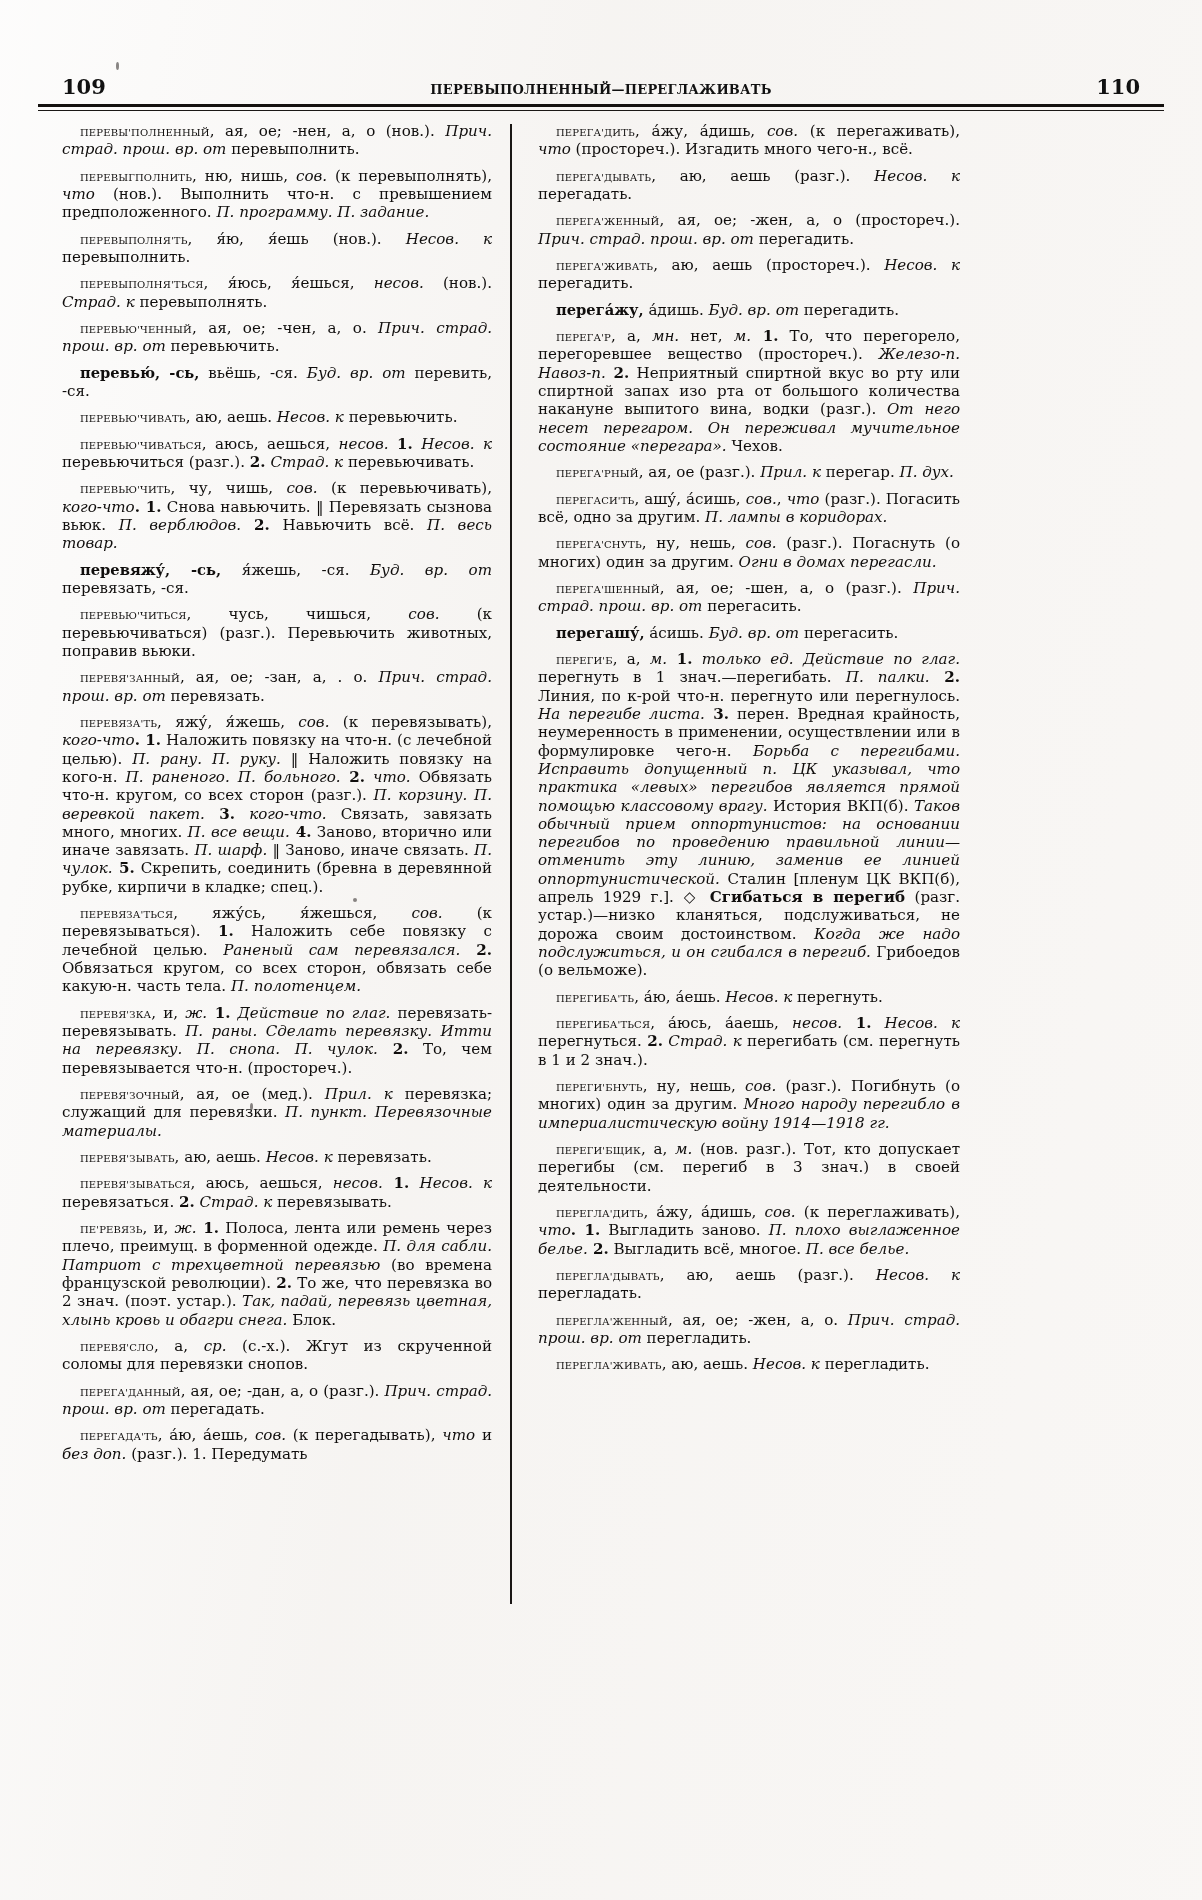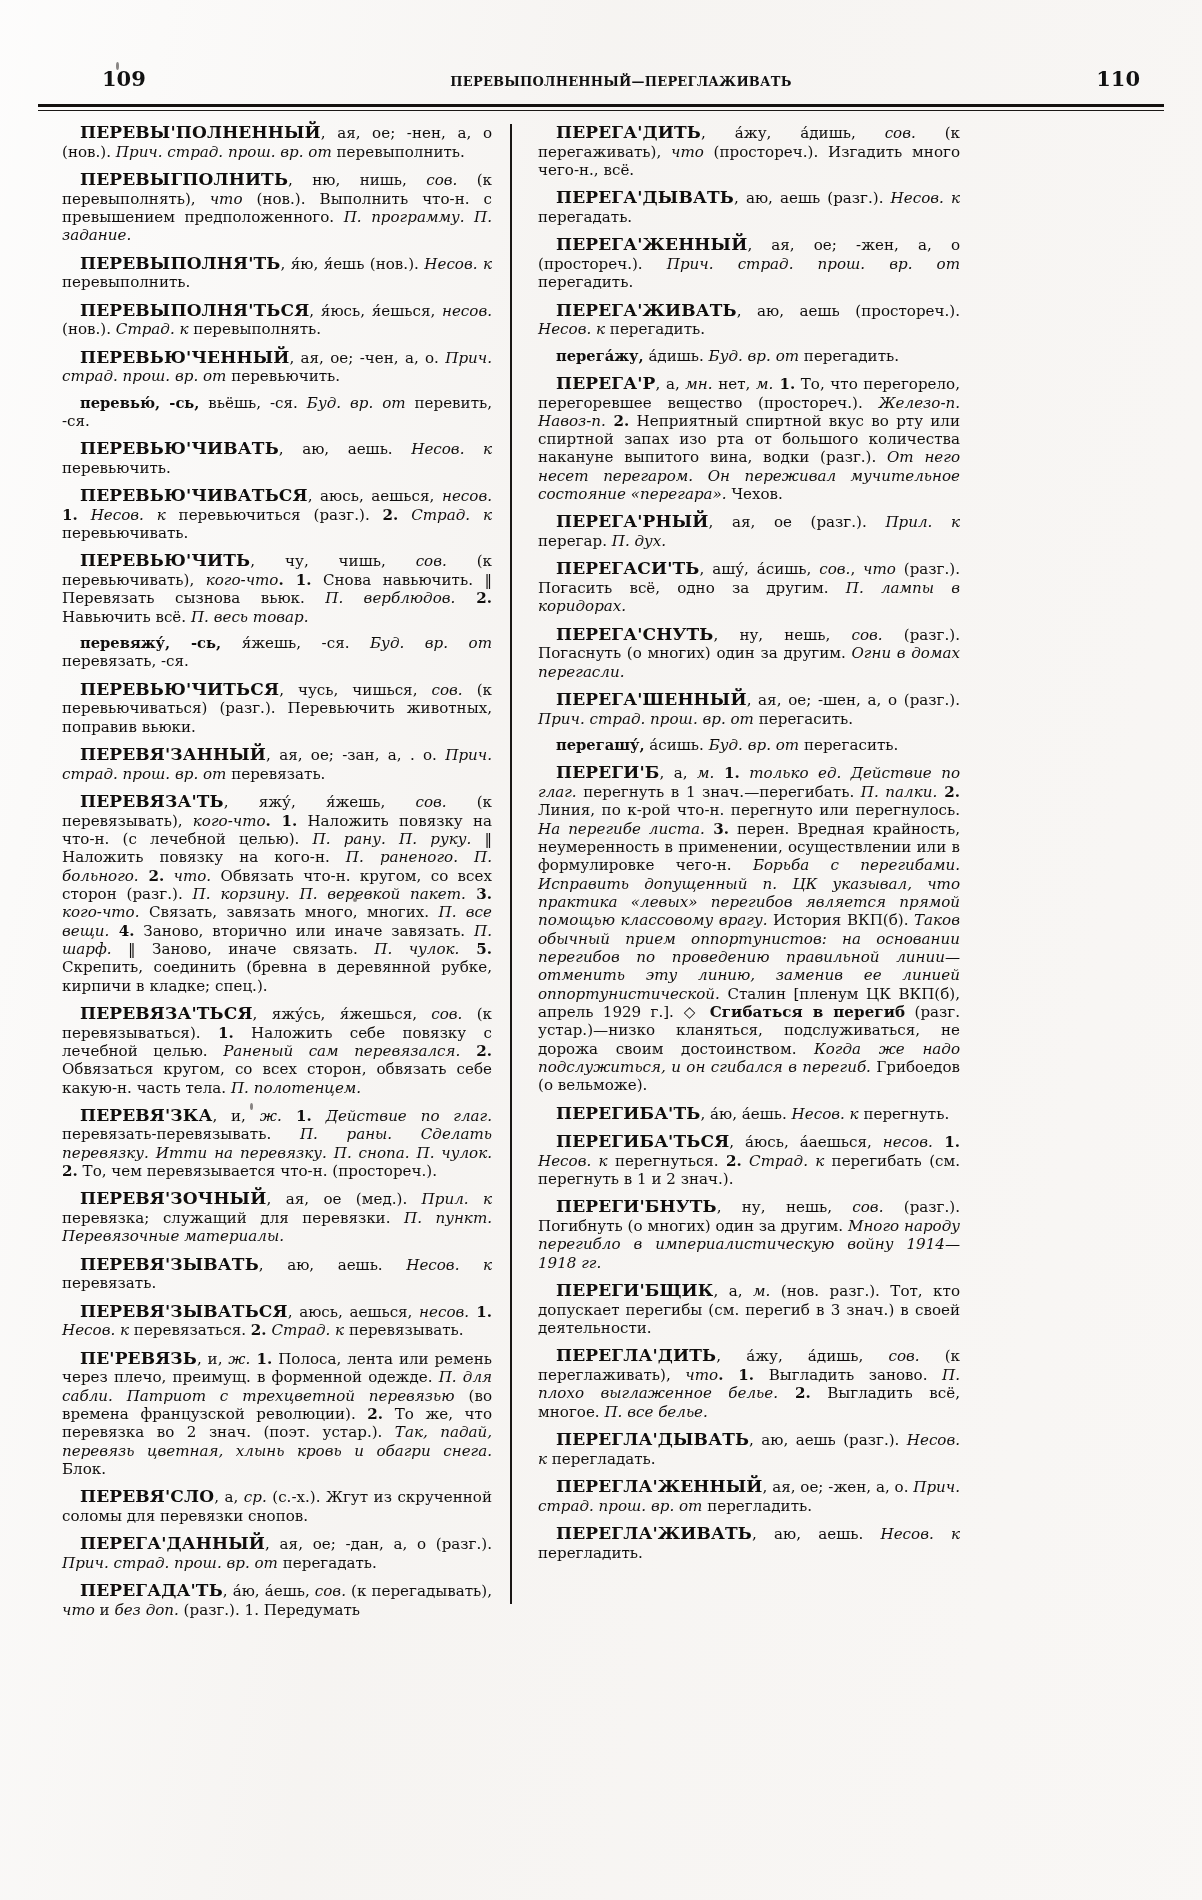--- a/index.html
+++ b/index.html
@@ -27,27 +27,26 @@
     background:
       linear-gradient(100deg, rgba(255,255,255,0.75) 0%, rgba(246,244,241,0.35) 40%, rgba(250,248,246,0.7) 100%);
     pointer-events: none;
   }
 
   
   .runhead {
     position: absolute;
     left: 62px;
     right: 62px;
-    top: 66px;
+    top: 74px;
     height: 30px;
     display: flex;
     align-items: baseline;
     justify-content: flex-start;
     font-family: "DejaVu Serif", "Liberation Serif", serif;
-    margin-left: 40px;
   }
   .folio {
     font-weight: bold;
     font-size: 21px;
     letter-spacing: 0px;
     color: #111;
   }
   .runhead-title {
     font-weight: bold;
     font-size: 13px;
@@ -113,22 +112,22 @@
     text-indent: 18px;
     -webkit-font-smoothing: none;
   }
   .entry + .entry { margin-top: 8px; }
 
   .hw {
     font-weight: bold;
     letter-spacing: .1px;
   }
   .hw-caps {
-    font-weight: bold;
-    font-size: 17px;
+    font-weight: normal;
+    font-size: 10px;
     letter-spacing: .15px;
   }
   
   .runon {
     font-weight: bold;
     font-size: 14.7px;
   }
   .it { font-style: italic; }
   .num { font-weight: bold; }
   .par { font-weight: bold; }   
@@ -235,21 +234,21 @@
       <p class="entry"><span class="hw-caps">ПЕРЕГА'СНУТЬ</span><span>, ну, нешь, </span><span class="it">сов.</span><span> (разг.). Погаснуть (о многих) один за другим. </span><span class="it">Огни в домах перегасли.</span></p>
 
       <p class="entry"><span class="hw-caps">ПЕРЕГА'ШЕННЫЙ</span><span>, ая, ое; -шен, а, о (разг.). </span><span class="it">Прич. страд. прош. вр. от</span><span> перегасить.</span></p>
 
       <p class="entry"><span class="runon">перегашу́,</span><span> а́сишь. </span><span class="it">Буд. вр. от</span><span> перегасить.</span></p>
 
       <p class="entry"><span class="hw-caps">ПЕРЕГИ'Б</span><span>, а, </span><span class="it">м.</span><span class="num"> 1.</span><span class="it"> только ед. Действие по глаг.</span><span> перегнуть в 1 знач.—перегибать. </span><span class="it">П. палки.</span><span class="num"> 2.</span><span> Линия, по к-рой что-н. перегнуто или перегнулось. </span><span class="it">На перегибе листа.</span><span class="num"> 3.</span><span> перен. Вредная крайность, неумеренность в применении, осуществлении или в формулировке чего-н. </span><span class="it">Борьба с перегибами. Исправить допущенный п. ЦК указывал, что практика «левых» перегибов является прямой помощью классовому врагу.</span><span> История ВКП(б).</span><span class="it"> Таков обычный прием оппортунистов: на основании перегибов по проведению правильной линии—отменить эту линию, заменив ее линией оппортунистической.</span><span> Сталин</span><span> [пленум ЦК ВКП(б), апрель 1929 г.].</span><span class="par"> ◇ </span><span class="hw">Сгибаться в перегиб</span><span> (разг. устар.)—низко кланяться, подслуживаться, не дорожа своим достоинством. </span><span class="it">Когда же надо подслужиться, и он сгибался в перегиб.</span><span> Грибоедов (о вельможе).</span></p>
 
       <p class="entry"><span class="hw-caps">ПЕРЕГИБА'ТЬ</span><span>, а́ю, а́ешь. </span><span class="it">Несов. к</span><span> перегнуть.</span></p>
 
-      <p class="entry"><span class="hw-caps">ПЕРЕГИБА'ТЬСЯ</span><span>, а́юсь, а́аешься, </span><span class="it">несов.</span><span class="num"> 1.</span> <span class="it">Несов. к</span><span> перегнуться. </span><span class="num">2.</span> <span class="it">Страд. к</span><span> перегибать (см. перегнуть в 1 и 2 знач.).</span></p>
+      <p class="entry"><span class="hw-caps">ПЕРЕГИБА'ТЬСЯ</span><span>, а́юсь, а́аешь, </span><span class="it">несов.</span><span class="num"> 1.</span> <span class="it">Несов. к</span><span> перегнуться. </span><span class="num">2.</span> <span class="it">Страд. к</span><span> перегибать (см. перегнуть в 1 и 2 знач.).</span></p>
 
       <p class="entry"><span class="hw-caps">ПЕРЕГИ'БНУТЬ</span><span>, ну, нешь, </span><span class="it">сов.</span><span> (разг.). Погибнуть (о многих) один за другим. </span><span class="it">Много народу перегибло в империалистическую войну 1914—1918 гг.</span></p>
 
       <p class="entry"><span class="hw-caps">ПЕРЕГИ'БЩИК</span><span>, а, </span><span class="it">м.</span><span> (нов. разг.). Тот, кто допускает перегибы (см. перегиб в 3 знач.) в своей деятельности.</span></p>
 
       <p class="entry"><span class="hw-caps">ПЕРЕГЛА'ДИТЬ</span><span>, а́жу, а́дишь, </span><span class="it">сов.</span><span> (к переглаживать), </span><span class="it">что</span><span class="num">. 1.</span><span> Выгладить заново. </span><span class="it">П. плохо выглаженное белье.</span><span class="num"> 2.</span><span> Выгладить всё, многое. </span><span class="it">П. все белье.</span></p>
 
       <p class="entry"><span class="hw-caps">ПЕРЕГЛА'ДЫВАТЬ</span><span>, аю, аешь (разг.). </span><span class="it">Несов. к</span><span> перегладать.</span></p>
 
       <p class="entry"><span class="hw-caps">ПЕРЕГЛА'ЖЕННЫЙ</span><span>, ая, ое; -жен, а, о. </span><span class="it">Прич. страд. прош. вр. от</span><span> перегладить.</span></p>

